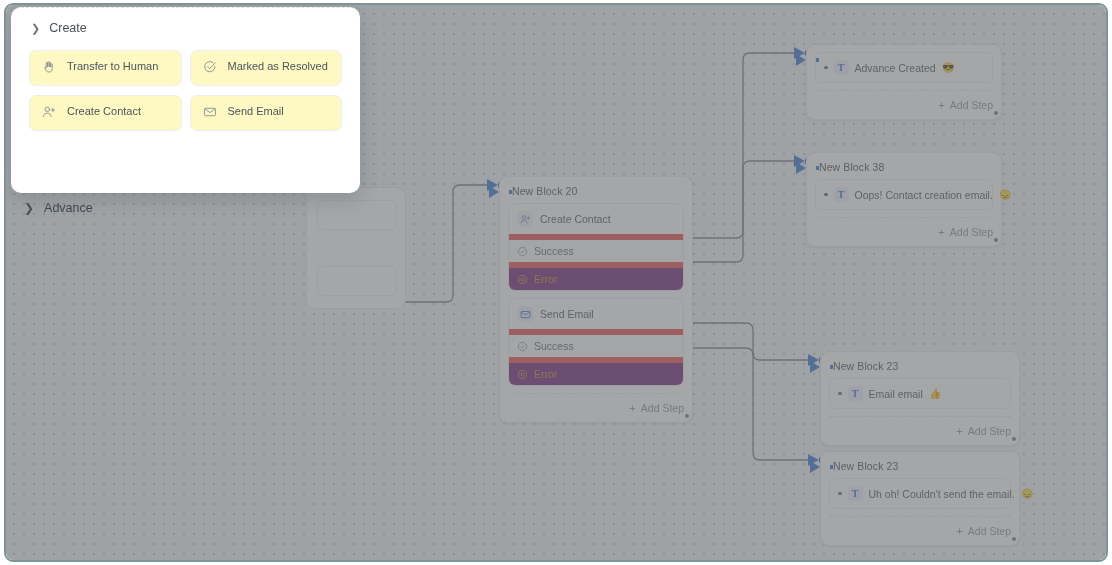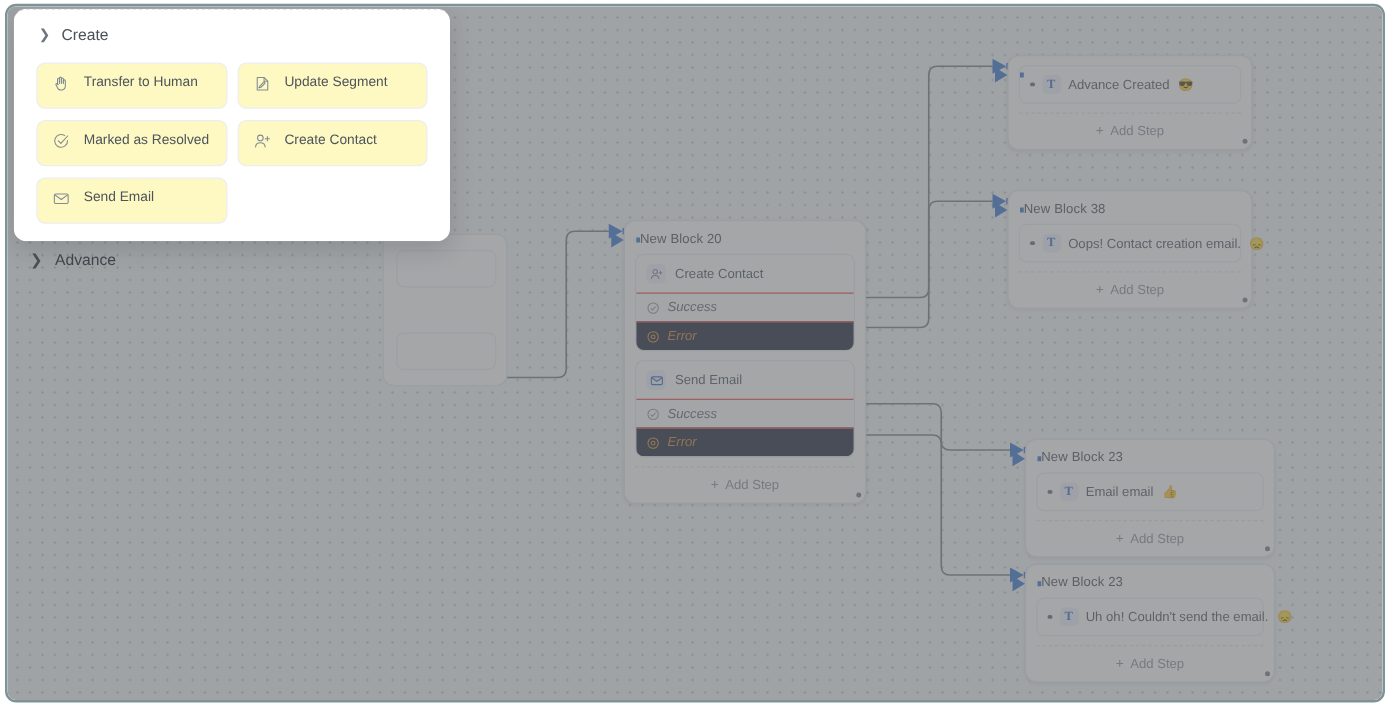--- a/index.html
+++ b/index.html
@@ -104,21 +104,21 @@
     flex: none;
     font-family: "Liberation Serif", serif;
   }
   .msg-text { white-space: nowrap; }
   .emoji { font-size: 10px; margin-left: 1px; }
 
   .add-step {
     margin-top: 7px;
     border-top: 1px dashed #e3e7ea;
     padding-top: 8px;
-    text-align: center;
+    text-align: right;
     font-size: 10.5px;
     color: #868e96;
   }
   .add-step .plus { margin-right: 5px; font-size: 11px; }
 
   
   .step-card {
     border: 1px solid #eaedf0;
     border-radius: 7px;
     overflow: hidden;
@@ -137,25 +137,24 @@
     background: #eef2fb;
     display: flex; align-items: center; justify-content: center;
     flex: none;
   }
   .step-ico svg { display: block; }
   .branch {
     position: relative;
     display: flex; align-items: center; gap: 6px;
     padding: 5px 8px;
     font-size: 10.5px;
-    border-top: 1px solid #ef4444;
-    font-style: italic;
+    border-top: 6px solid #ef4444;
   }
   .branch.success { color: #5a6169; background: #fbfbfc; }
-  .branch.error   { color: #cf7a22; background: #0f172a; }
+  .branch.error   { color: #cf7a22; background: #701a75; }
   .branch svg { flex: none; }
 
   
   #edges { position: absolute; inset: 0; z-index: 10; }
 
   
   #actions-panel {
     position: absolute;
     left: 5px; top: 2px;
     width: 349px; height: 186px;
@@ -413,31 +412,20 @@
             <path d="M5.2 9.4V4.3a1 1 0 0 1 2 0v4.2"></path>
             <path d="M7.2 8.3V3.2a1 1 0 0 1 2 0v5.1"></path>
             <path d="M9.2 8.4V4a1 1 0 0 1 2 0v4.4"></path>
             <path d="M11.2 8.6V6a1 1 0 0 1 2 0v5.1c0 2.6-1.8 4.4-4.2 4.4-2.1 0-3.3-1-4-2.6L3.6 10c-.4-.8.6-1.6 1.3-1l.9.9"></path>
           </svg>
         </span>
         <span>Transfer to Human</span>
       </div>
 
 
-      <div class="action-btn">
-        <span>
-          <svg width="14" height="14" viewBox="0 0 18 18" fill="none" stroke="#818a92" stroke-width="1.1" stroke-linejoin="round">
-            <path d="M3.6 2.6h7.2l3.6 3.6v9.2H3.6z"></path>
-            <path d="M10.6 2.6v3.8h3.8"></path>
-            <path d="M11.4 8.6l-4 4-1.8.6.6-1.8 4-4a.95.95 0 0 1 1.3 1.2z"></path>
-            <circle cx="5.4" cy="12.6" r="0.55" fill="#818a92" stroke="none"></circle>
-          </svg>
-        </span>
-        <span>Update Segment</span>
-      </div>
 
       <div class="action-btn">
         <span>
           <svg width="14" height="14" viewBox="0 0 18 18" fill="none" stroke="#818a92" stroke-width="1.1" stroke-linecap="round">
             <path d="M15.4 8.2A6.6 6.6 0 1 1 12.6 3.2"></path>
             <path d="M6 8.6l2.6 2.6 7-7.6"></path>
           </svg>
         </span>
         <span>Marked as Resolved</span>
       </div>

